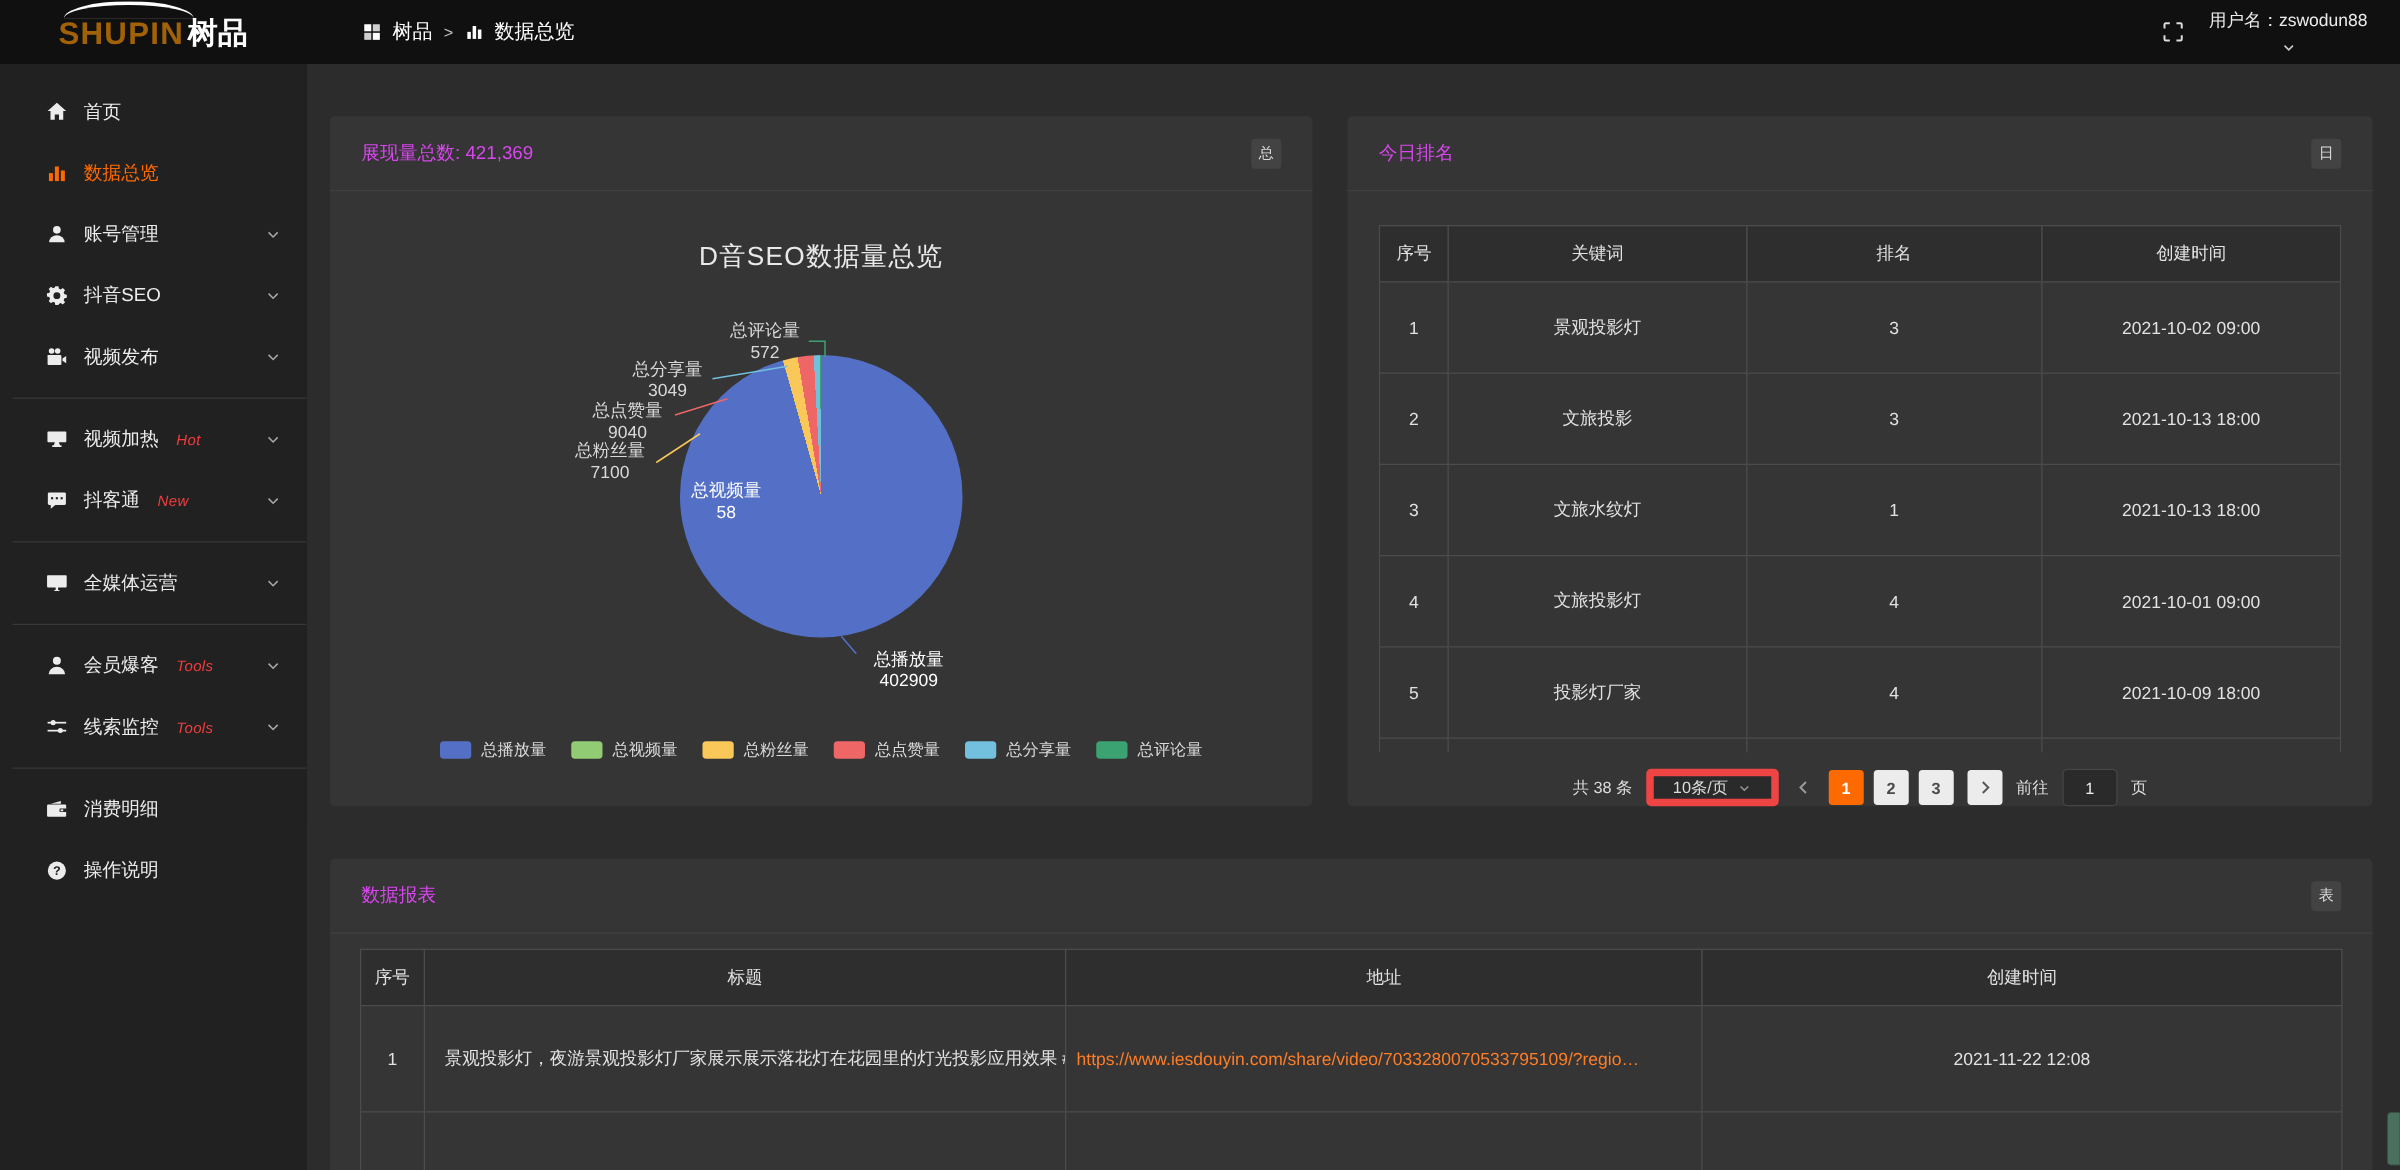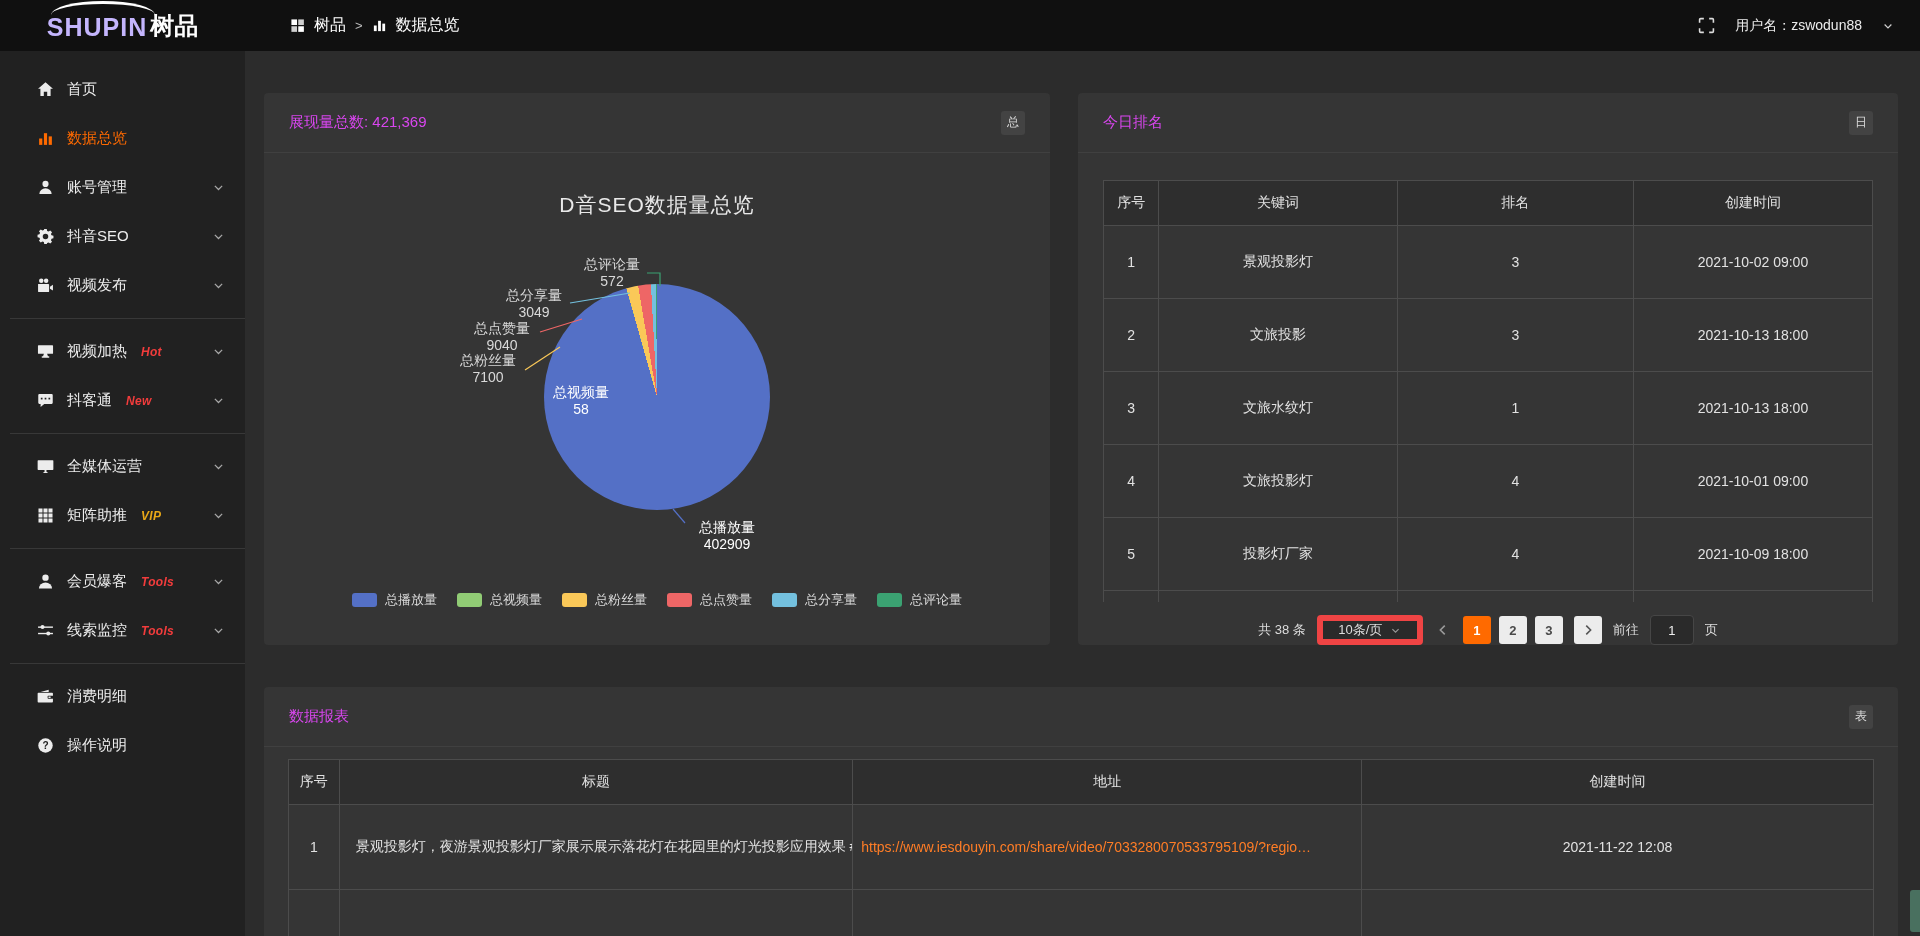--- a/index.html
+++ b/index.html
@@ -5,35 +5,35 @@
   * { margin:0; padding:0; box-sizing:border-box; }
   html,body { width:1920px; height:936px; overflow:hidden; }
   body { background:#2c2c2c; font-family:"Liberation Sans","DejaVu Sans",sans-serif; position:relative; }
   svg { display:block; }
 
   
   .header { position:fixed; top:0; left:0; right:0; height:51px; background:#101010; display:flex; align-items:center; z-index:20; }
   .logo-box { width:245px; display:flex; justify-content:center; align-items:flex-end; gap:3px; }
   .logo-wrap { position:relative; display:flex; align-items:flex-end; gap:3px; }
   .logo-arc { position:absolute; top:-9px; left:4px; width:104px; height:14px; border-top:3px solid #fff; border-radius:50% 50% 0 0 / 100% 100% 0 0; }
-  .logo-en { color:#c4b5fd; font-weight:bold; font-size:25px; letter-spacing:1px; }
+  .logo-en { color:#a16207; font-weight:bold; font-size:25px; letter-spacing:1px; }
   .logo-cn { color:#fff; font-weight:bold; font-size:24px; }
   .crumb { margin-left:45px; display:flex; align-items:center; gap:9px; color:#fff; font-size:16px; }
   .crumb-sep { color:#bdbdbd; font-size:13px; }
   .crumb .c-icon { display:inline-flex; }
   .header-right { margin-left:auto; margin-right:26px; display:flex; align-items:center; gap:20px; color:#ececec; font-size:14px; }
-  .user-cluster { display:flex; align-items:center; gap:20px; cursor:pointer; }
+  .user-cluster { display:flex; align-items:center; gap:6px; cursor:pointer;flex-direction:column; }
 
   
   .sidebar { position:fixed; top:51px; left:0; bottom:0; width:245px; background:#212121; padding-top:14px; z-index:10;padding-left:10px; }
   .side-item { height:49px; display:flex; align-items:center; padding:0 20px 0 27px; color:#ececec; font-size:15px; cursor:pointer; }
   .side-item .s-icon { width:17px; height:17px; margin-right:13px; display:inline-flex; color:#ececec; }
   .side-item .s-icon svg { width:17px; height:17px; fill:currentColor; }
   .side-item.active, .side-item.active .s-icon { color:#ff6a00; }
-  .s-tag { font-size:12px; font-style:italic; font-weight:bold; margin-left:14px; letter-spacing:.3px; }
+  .s-tag { font-size:12px; font-style:italic; font-weight:normal; margin-left:14px; letter-spacing:.3px; }
   .s-arrow { margin-left:auto; color:#a8a8a8; display:inline-flex; }
   .s-arrow svg { width:13px; height:13px; }
   .side-divider { height:1px; background:#383838; margin:8px 0; }
 
   
   .main { position:absolute; top:51px; left:245px; right:0; bottom:0; padding:42px 22px 0 19px; overflow:hidden; }
   .tabs { display:flex; gap:11px; margin-bottom:10px; }
   .tab { height:28px; padding:0 15px; display:flex; align-items:center; background:#3a3a3a; color:#e8e8e8; font-size:13px; font-weight:bold; border-radius:3px; cursor:pointer; }
   .tab.active { background:#ff6a00; color:#fff; }
 
@@ -240,42 +240,20 @@
             <path d="M1.2 2h13.6a.6.6 0 0 1 .6.6v8a.6.6 0 0 1-.6.6H8.9v1.7l1.7 1.1H5.4l1.7-1.1v-1.7H1.2a.6.6 0 0 1-.6-.6v-8A.6.6 0 0 1 1.2 2z"></path>
           </svg>
         </span>
         <span class="s-label">全媒体运营</span>
         <span class="s-arrow">
           <svg viewBox="0 0 16 16" fill="none">
             <path d="M3.5 6l4.5 4.5L12.5 6" stroke="currentColor" stroke-width="1.5"></path>
           </svg>
         </span>
       </div>
-      <div class="side-item">
-        <span class="s-icon">
-          <svg viewBox="0 0 16 16">
-            <rect x="1.4" y="1.4" width="3.8" height="3.8"></rect>
-            <rect x="6.1" y="1.4" width="3.8" height="3.8"></rect>
-            <rect x="10.8" y="1.4" width="3.8" height="3.8"></rect>
-            <rect x="1.4" y="6.1" width="3.8" height="3.8"></rect>
-            <rect x="6.1" y="6.1" width="3.8" height="3.8"></rect>
-            <rect x="10.8" y="6.1" width="3.8" height="3.8"></rect>
-            <rect x="1.4" y="10.8" width="3.8" height="3.8"></rect>
-            <rect x="6.1" y="10.8" width="3.8" height="3.8"></rect>
-            <rect x="10.8" y="10.8" width="3.8" height="3.8"></rect>
-          </svg>
-        </span>
-        <span class="s-label">矩阵助推</span>
-        <span class="s-tag" style="color:#e8a718">VIP</span>
-        <span class="s-arrow">
-          <svg viewBox="0 0 16 16" fill="none">
-            <path d="M3.5 6l4.5 4.5L12.5 6" stroke="currentColor" stroke-width="1.5"></path>
-          </svg>
-        </span>
-      </div>
       <div class="side-divider"></div>
       <div class="side-item">
         <span class="s-icon">
           <svg viewBox="0 0 16 16">
             <circle cx="8" cy="4.4" r="3"></circle>
             <path d="M1.8 14.5a6.2 5.6 0 0 1 12.4 0z"></path>
           </svg>
         </span>
         <span class="s-label">会员爆客</span>
         <span class="s-tag" style="color:#f23c3c">Tools</span>

